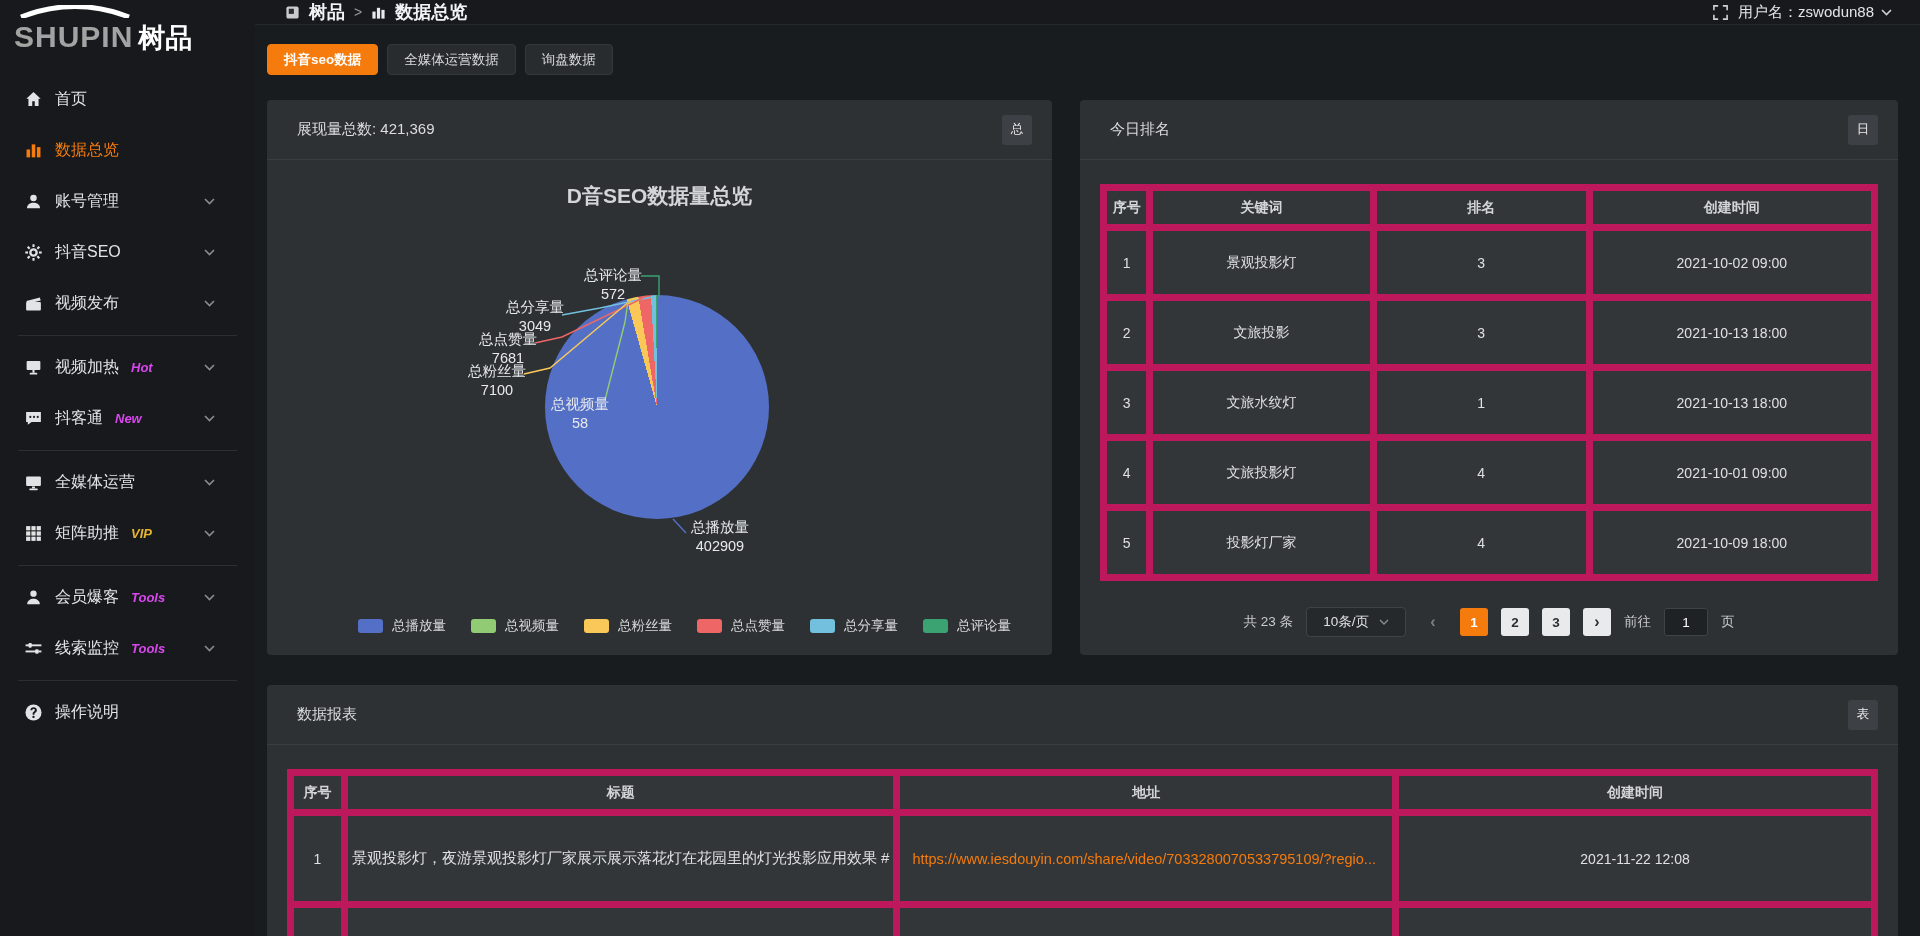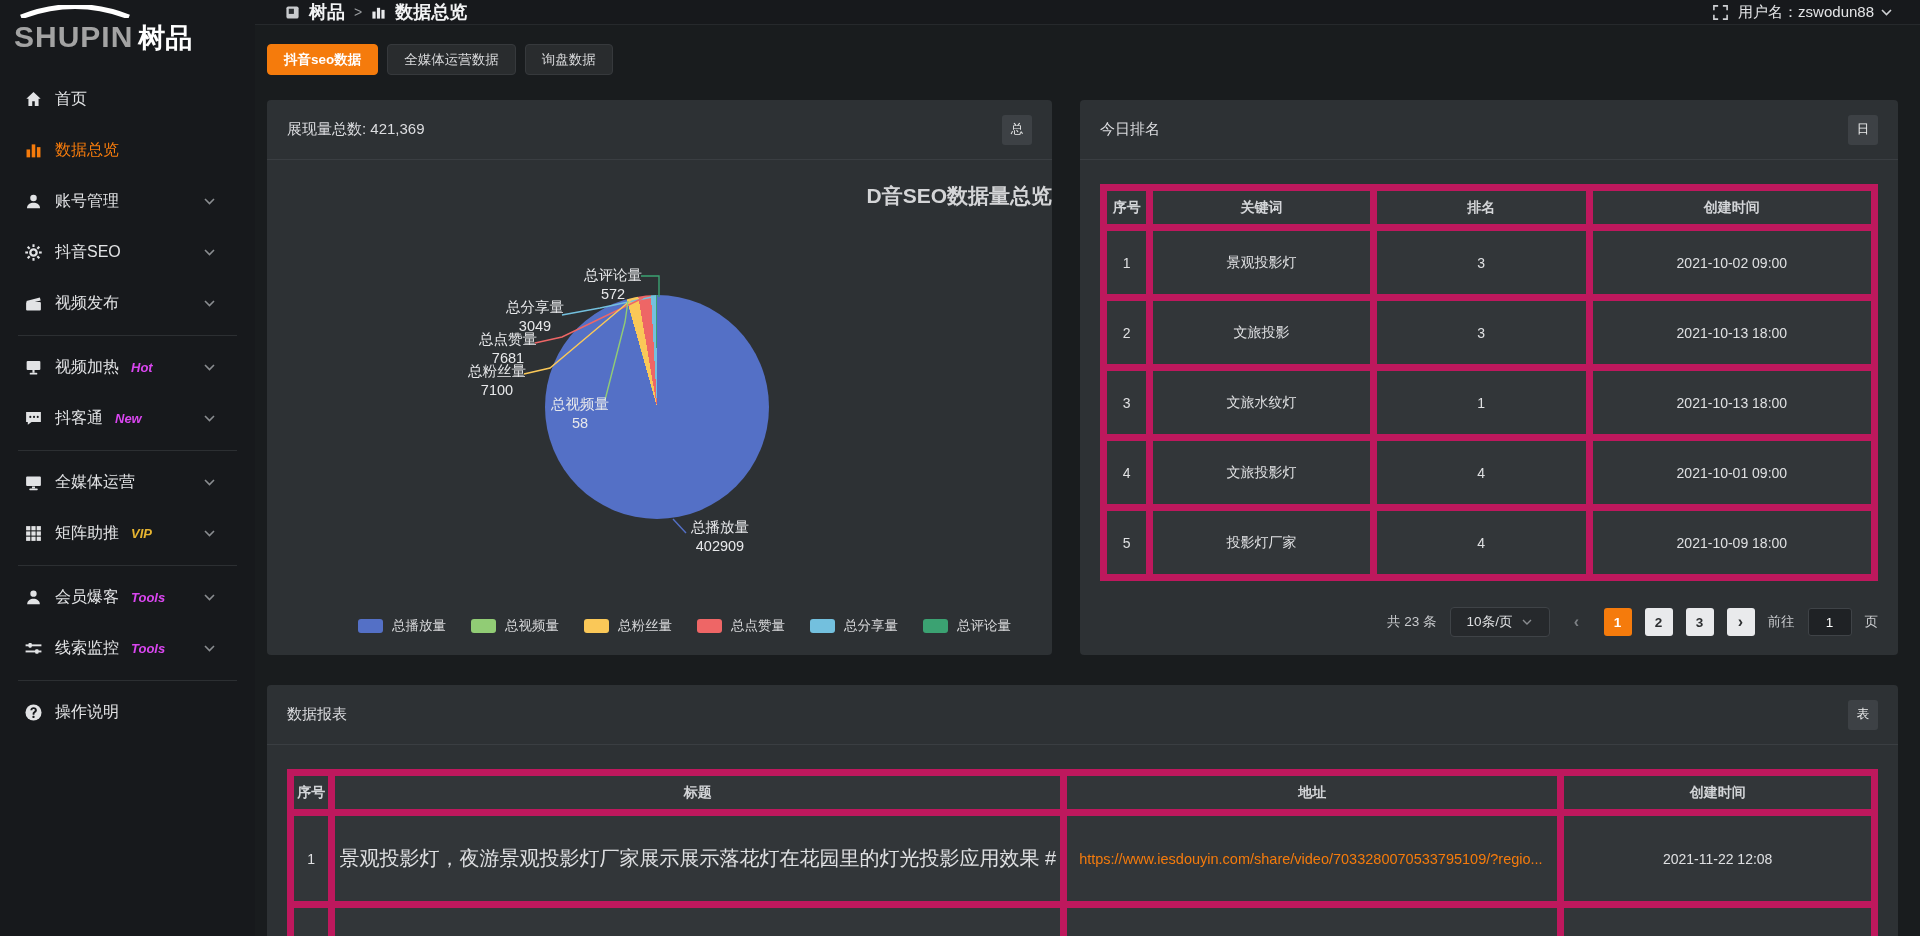--- a/index.html
+++ b/index.html
@@ -36,60 +36,60 @@
   
   .tabs { display:flex; gap:9px; }
   .tab { height:31px; padding:0 16px; border-radius:4px; font-size:13.5px; display:flex; align-items:center;
          background:#292c2e; border:1px solid #36393c; color:#dadbdd; cursor:pointer; }
   .tab.active { background:#f57b0c; border-color:#f57b0c; color:#fff; font-weight:600; }
 
   
   .row-panels { display:flex; gap:28px; margin-top:25px; }
   .panel { background:#2d3134; border-radius:4px; }
   .panel-head { height:60px; display:flex; align-items:center; justify-content:space-between; padding:0 20px; border-bottom:1px solid #3a3e42; }
-  .panel-title { font-size:15px; color:#dcdde0; }
+  .panel-title { font-size:15px; color:#dcdde0;margin-left:10px; }
   .mini-btn { width:30px; height:30px; background:#3d4145; border-radius:3px; color:#eceded; font-size:12.5px;
               display:flex; align-items:center; justify-content:center; cursor:pointer; }
 
   
   .chart-panel { width:785px; flex:0 0 785px; height:555px; }
   .chart-body { position:relative; height:495px; }
-  .chart-title { position:absolute; top:22px; left:0; right:0; text-align:right; font-size:21px; font-weight:700; color:#d4d5d7; }
+  .chart-title { position:absolute; top:22px; left:0; right:0; text-align:center; font-size:21px; font-weight:700; color:#d4d5d7; }
   .pie { position:absolute; left:278px; top:135px; width:224px; height:224px; border-radius:50%; }
   .leaders { position:absolute; left:0; top:0; }
   .callout { position:absolute; width:110px; text-align:center; font-size:14.5px; line-height:19px; color:#e8e9eb; }
   .legend { position:absolute; left:50px; right:0; bottom:20px; display:flex; justify-content:center; gap:25px; }
   .legend-item { display:flex; align-items:center; gap:9px; font-size:13.5px; color:#d8d9db; cursor:pointer; }
   .swatch { width:25px; height:14px; border-radius:3px; }
 
   
   table { border-collapse:collapse; width:100%; background:#323639; }
   th, td { border:7px solid #be185d; text-align:center; font-size:14px; }
   th { height:40px; color:#d3d5d8; font-weight:600; }
   td { color:#dfe0e2; }
 
   
   .rank-panel { flex:1; height:555px; }
   .panel-body { padding:24px 20px 0 20px; }
   .rank-table td { height:70px; }
-  .pagination { display:flex; align-items:center; justify-content:flex-end; margin-top:26px; gap:13px; font-size:13.5px; color:#c9cbce; }
+  .pagination { display:flex; align-items:center; justify-content:center; margin-top:26px; gap:13px; font-size:13.5px; color:#c9cbce; }
   .psel { width:100px; height:30px; background:#26292c; border:1px solid #3f4347; border-radius:4px;
           display:flex; align-items:center; justify-content:center; gap:10px; color:#dfe0e2; cursor:pointer; }
   .pbtn { min-width:28px; height:28px; border-radius:3px; display:flex; align-items:center; justify-content:center;
           font-size:13.5px; cursor:pointer; background:#e9eaec; color:#2d2f31; font-weight:600; }
   .pbtn.prev { background:transparent; color:#7d8185; font-size:16px; }
   .pbtn.next { font-size:16px; }
   .pbtn.active { background:#f57b0c; color:#fff; }
   .goto-input { width:44px; height:28px; background:#1f2225; border:1px solid #3f4347; border-radius:3px;
                 color:#fff; text-align:center; font-size:13.5px; font-family:inherit; }
 
   
   .report-panel { margin-top:30px; height:420px; }
   .report-table td { height:92px; }
-  .report-table .cell-title { text-align:left; padding:0 4px; font-size:20px; white-space:nowrap; overflow:hidden; }
+  .report-table .cell-title { text-align:left; padding:0 4px; font-size:15px; white-space:nowrap; overflow:hidden; }
   .report-table .cell-url { text-align:left; padding:0 12px; white-space:nowrap; overflow:hidden; }
   .report-table a { color:#f57b0c; text-decoration:none; font-size:14.5px; }
   .report-table .ghost td { height:52px; }
   svg { display:block; }
 </style>
 </head>
 <body>
 
 <div class="app">
 

